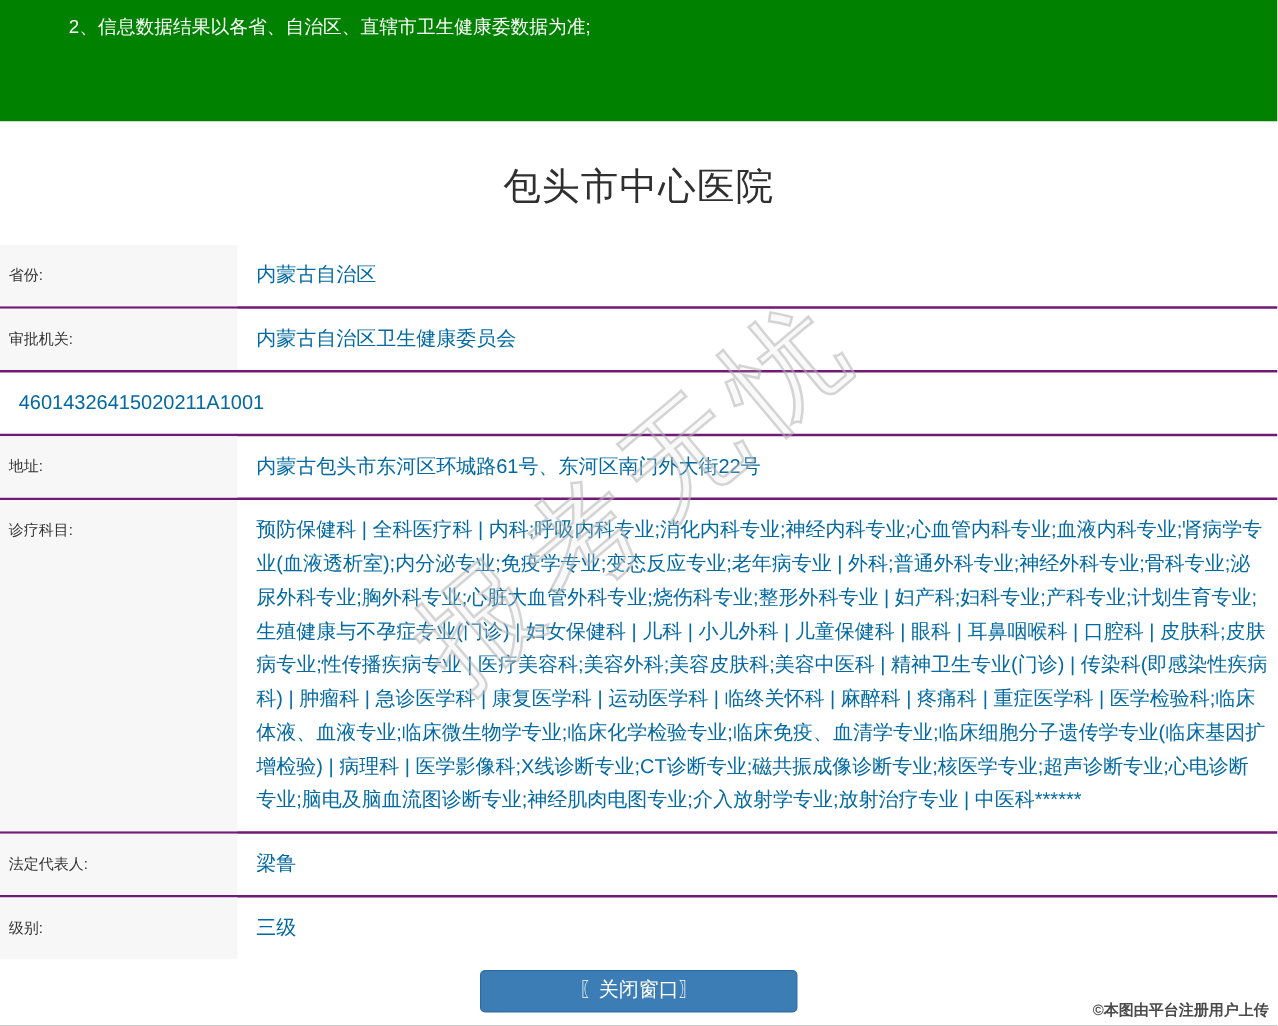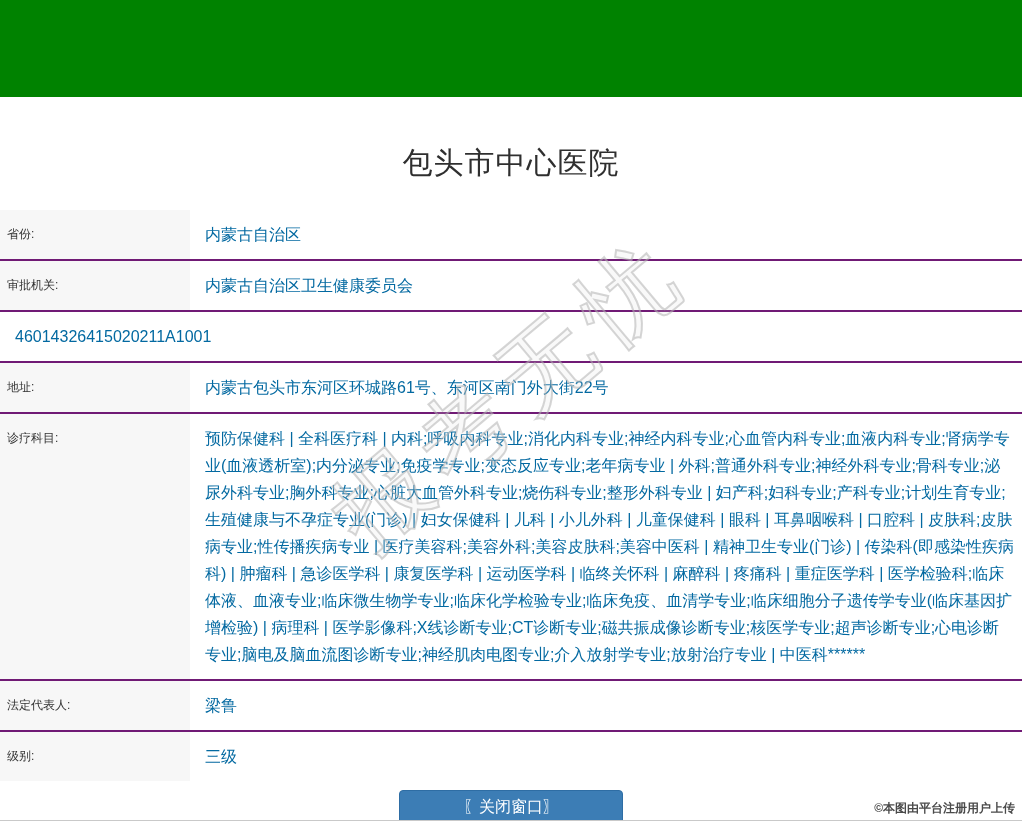--- a/index.html
+++ b/index.html
@@ -33,21 +33,20 @@
   .notice-line b { font-weight: 700; }
 
   
   .page-title {
     text-align: center;
     font-size: 30px;
     font-weight: 500;
     color: #2f2f2f;
     padding: 32px 0 26px 0;
     letter-spacing: 1px;
-    margin-top: 14px;
   }
 
   
   .info-table { width: 100%; }
   .row {
     display: flex;
     border-top: 2px solid #701a75;
   }
   .row:first-child { border-top: none; }
   .cell-label {
@@ -67,21 +66,21 @@
     line-height: 27px;
   }
 
   
   .button-bar {
     text-align: center;
     padding-top: 9px;
   }
   .close-button {
     display: inline-block;
-    width: 224px;
+    width: 254px;
     height: 34px;
     line-height: 32px;
     background: #3c7db5;
     border: 1px solid #2e6da4;
     border-radius: 4px;
     color: #ffffff;
     font-size: 16px;
     font-family: inherit;
     cursor: pointer;
     text-align: center;
@@ -114,20 +113,21 @@
     text-shadow: -1px -1px 0 #fff, 1px -1px 0 #fff, -1px 1px 0 #fff, 1px 1px 0 #fff;
     z-index: 10;
   }
 </style>
 </head>
 <body>
 
 <div class="page">
 
   <div class="notice-banner">
+    <div class="notice-line"><span>2、信息数据结果以各省、自治区、直辖市卫生健康委数据为准;</span><b></b><span></span></div>
   </div>
 
   <div class="page-title">包头市中心医院</div>
 
   <div class="info-table">
     <div class="row">
       <div class="cell-label">省份:</div>
       <div class="cell-value">内蒙古自治区</div>
     </div>
     <div class="row">

